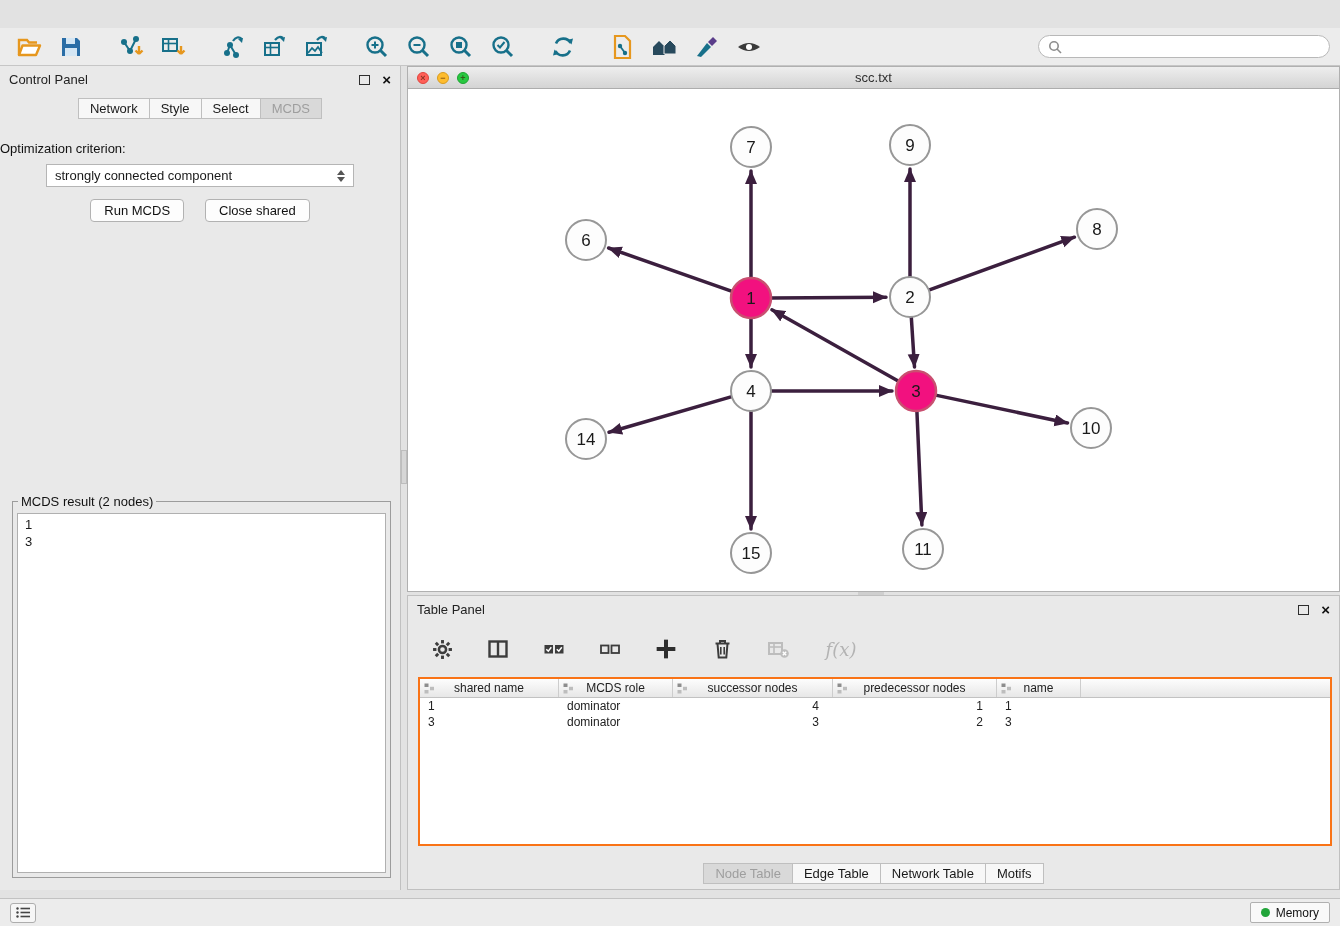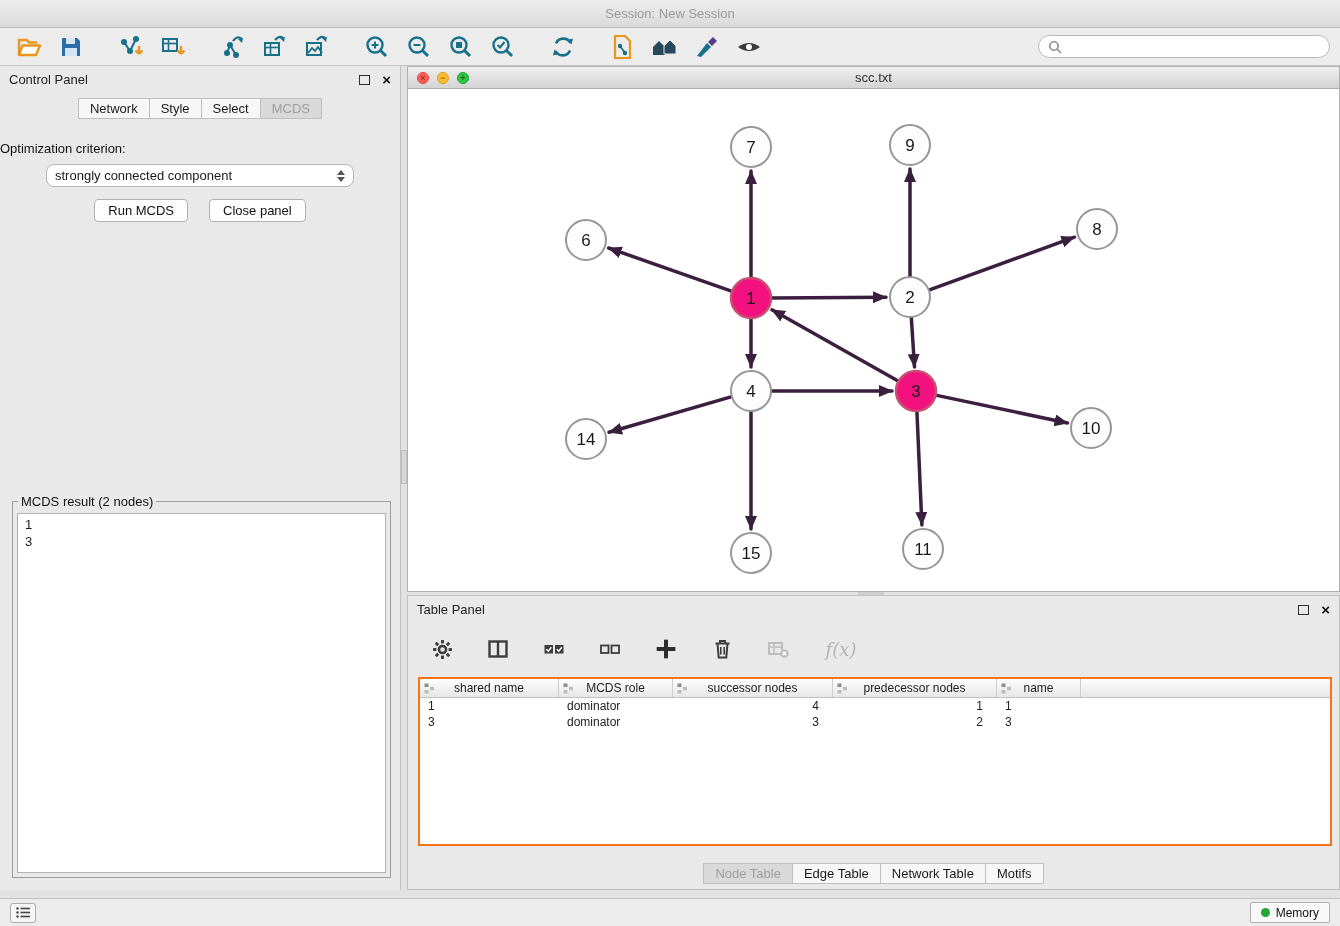--- a/index.html
+++ b/index.html
@@ -25,21 +25,21 @@
   .control-panel{position:absolute;left:0;top:66px;width:401px;height:824px;background:#e9e9e9;border-right:1px solid #c0c0c0}
   .panel-header{height:27px;display:flex;align-items:center;padding:0 9px;font-size:13px;color:#222}
   .spacer{flex:1}
   .float-ic{width:11px;height:10px;border:1.6px solid #2e2e2e;margin-right:12px;cursor:pointer}
   .close-x{font-size:15px;font-weight:bold;color:#111;cursor:pointer;line-height:1}
   .seg-tabs{display:flex;justify-content:center;margin-top:5px}
   .seg-tab{font-size:13px;padding:2px 11px;background:#f7f7f7;border:1px solid #bfbfbf;margin-left:-1px;cursor:pointer;color:#1a1a1a}
   .seg-tab:first-child{margin-left:0}
   .seg-tab.active{background:#d9d9d9;color:#9e9e9e}
   .opt-label{text-align:left;margin-top:22px;font-size:13px;color:#111}
-  .combo{margin:8px auto 0;width:308px;height:23px;background:#fff;border:1px solid #b5b5b5;border-radius:8px;
+  .combo{margin:8px auto 0;width:308px;height:23px;background:#fff;border:1px solid #b5b5b5;border-radius:0;
     display:flex;align-items:center;padding:0 8px;font-size:13px;cursor:pointer}
   .combo-arrows{display:flex;flex-direction:column;gap:2px;margin-left:auto}
   .combo-arrows .up{width:0;height:0;border-left:4px solid transparent;border-right:4px solid transparent;border-bottom:5px solid #555}
   .combo-arrows .dn{width:0;height:0;border-left:4px solid transparent;border-right:4px solid transparent;border-top:5px solid #555}
   .btn-row{display:flex;justify-content:center;gap:21px;margin-top:12px}
   .btn{background:#fdfdfd;border:1px solid #b2b2b2;border-radius:4px;font-size:13px;font-family:inherit;padding:3px 13px;cursor:pointer;color:#111}
   .result-group{position:absolute;left:12px;top:428px;width:379px;height:384px;border:1px solid #9c9c9c}
   .result-group legend{font-size:13px;padding:0 3px;margin-left:5px;color:#111}
   .result-list{position:absolute;left:4px;right:4px;top:4px;bottom:4px;background:#fff;border:1px solid #b0b0b0;
     font-size:13px;line-height:17px;padding:2px 7px;overflow:hidden}
@@ -80,23 +80,20 @@
     display:flex;align-items:center;justify-content:center;cursor:pointer;padding:0}
   .memory-btn{height:21px;border:1px solid #b0b0b0;border-radius:2px;background:#f9f9f9;font-family:inherit;
     display:flex;align-items:center;gap:6px;padding:0 10px;font-size:12px;cursor:pointer;color:#111}
   .mem-dot{width:9px;height:9px;border-radius:50%;background:#22a53a;display:inline-block}
 </style>
 </head>
 <body>
 
 <div class="app">
 
-  <div class="titlebar">
-    <span>Session: New Session</span>
-  </div>
 
   <div class="toolbar">
     <button class="tbi g1">
       <svg width="26" height="26" viewBox="0 0 26 26">
         <path d="M3 21 V6 h8 l2 2.5 h8" fill="none" stroke="#e6971e" stroke-width="2.4"></path>
         <path d="M3 21 l3.5-9.5 h17.5 L20 21 Z" fill="#fff" stroke="#e6971e" stroke-width="2.4" stroke-linejoin="round"></path>
       </svg>
     </button>
     <button class="tbi g2">
       <svg width="24" height="24" viewBox="0 0 24 24">
@@ -237,21 +234,21 @@
     <div class="opt-label">Optimization criterion:</div>
     <div class="combo">
       <span>strongly connected component</span>
       <span class="combo-arrows">
           <i class="up"></i>
           <i class="dn"></i>
         </span>
     </div>
     <div class="btn-row">
       <button class="btn">Run MCDS</button>
-      <button class="btn">Close panel</button>
+      <button class="btn">Close shared</button>
     </div>
     <fieldset class="result-group">
       <legend>MCDS result (2 nodes)</legend>
       <div class="result-list">
           <div>1</div>
           <div>3</div>
         </div>
     </fieldset>
   </div>
 

